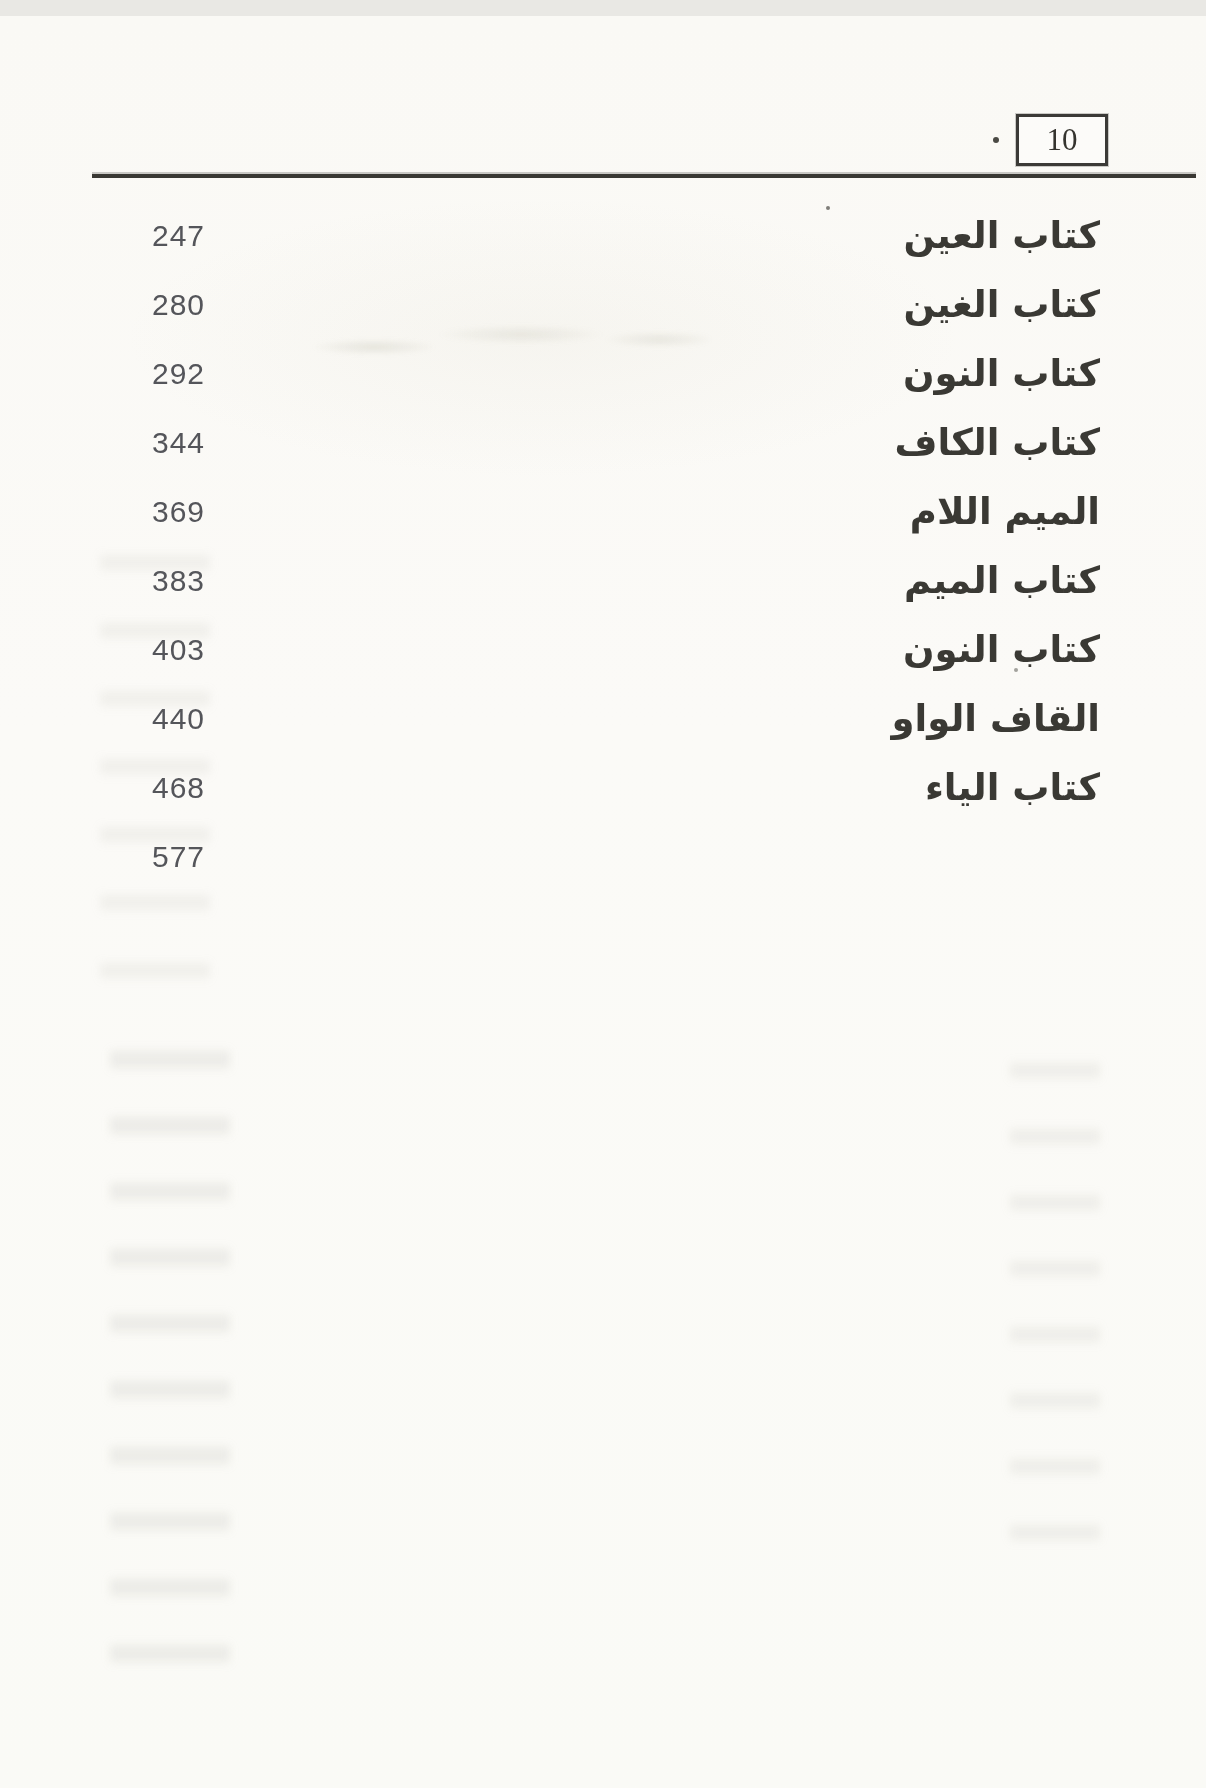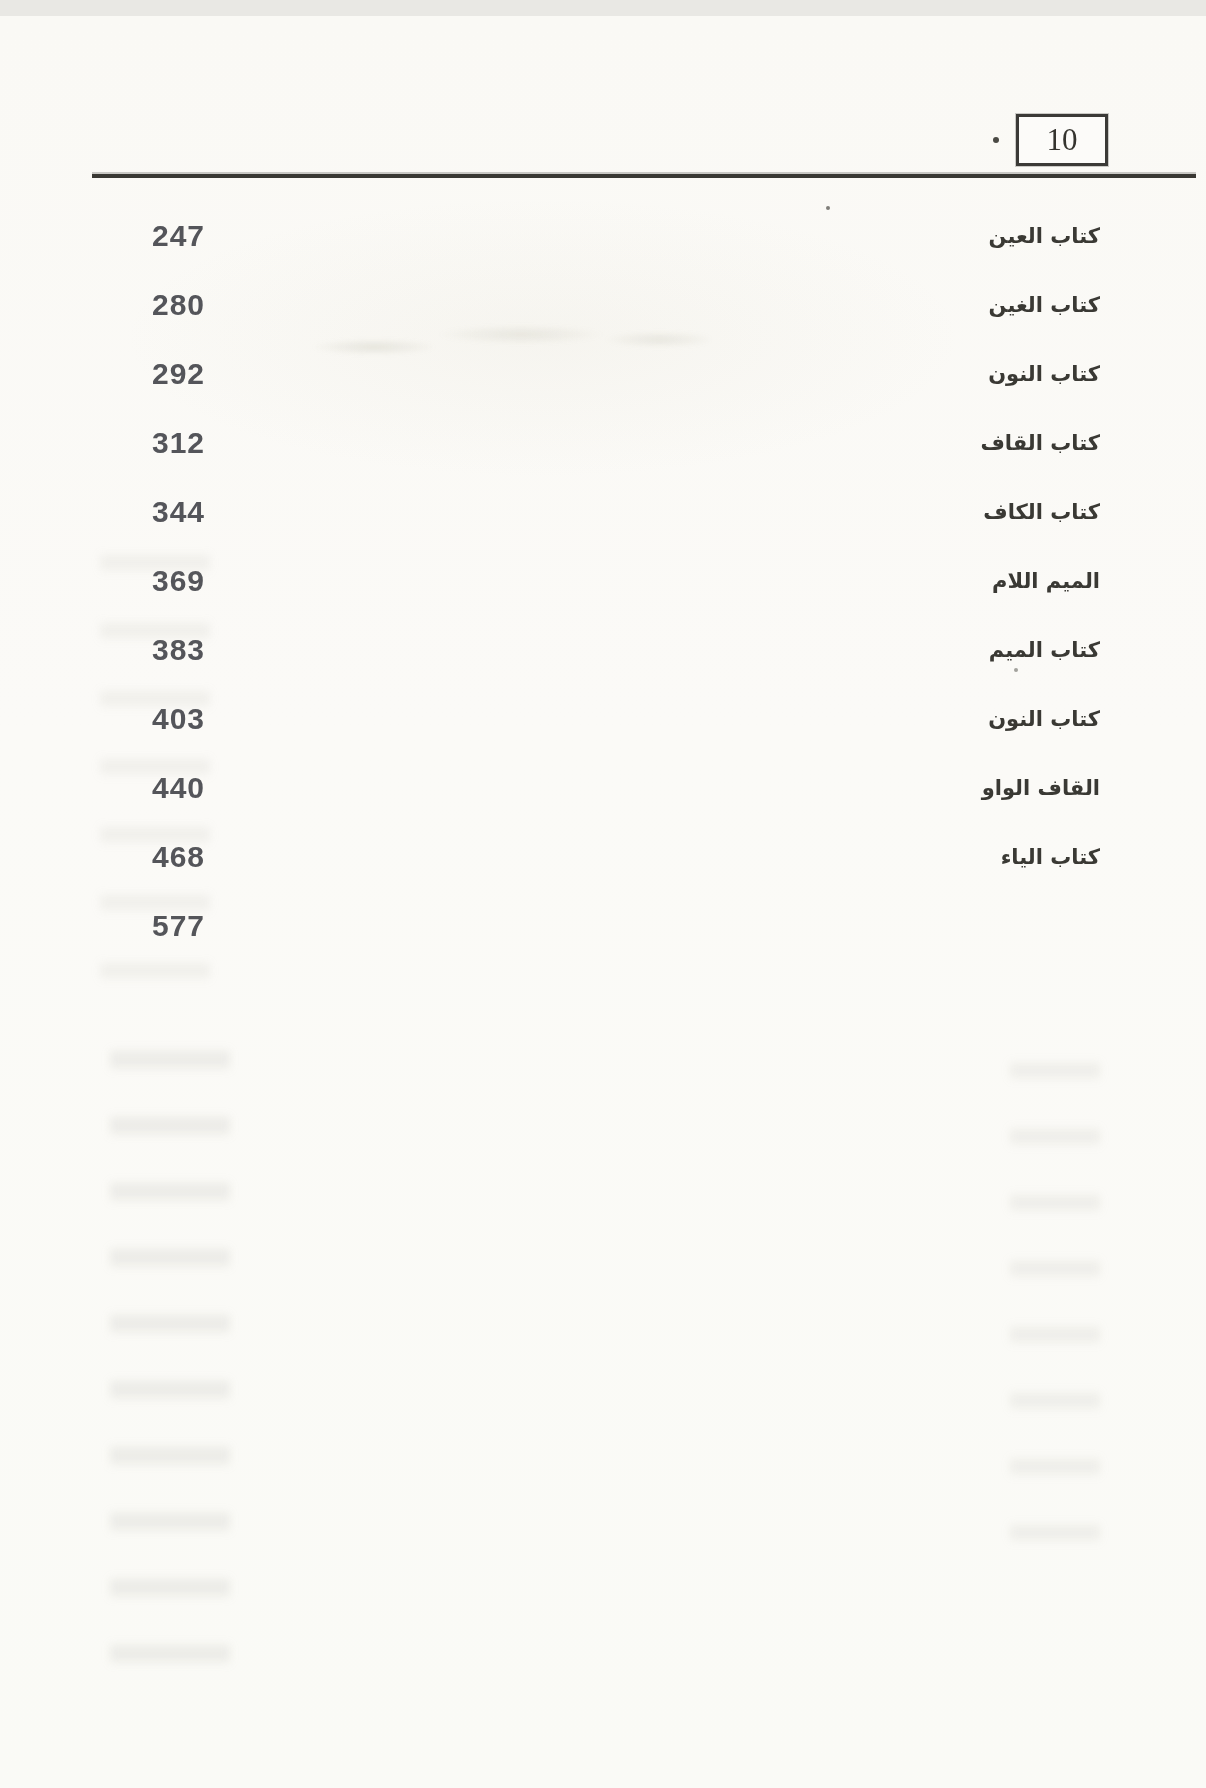--- a/index.html
+++ b/index.html
@@ -58,28 +58,27 @@
     display: flex;
     justify-content: space-between;
     align-items: center;
   }
   .toc-page-num {
     margin-left: 57px;
     font-family: "Liberation Sans", sans-serif;
     font-size: 30px;
     letter-spacing: 1px;
     color: #54555a;
-    font-weight: bold;
   }
   .toc-title {
     direction: rtl;
     text-align: center;
     padding-right: 11px;
     font-family: "DejaVu Sans", sans-serif;
-    font-size: 21px;
+    font-size: 37px;
     font-weight: bold;
     color: #3a3934;
     white-space: nowrap;
   }
 
   
   .smudge-band {
     position: absolute;
     top: 296px;
     left: 290px;
@@ -163,24 +162,20 @@
     </div>
     <div class="toc-row">
       <span class="toc-page-num">280</span>
       <span class="toc-title">كتاب الغين</span>
     </div>
     <div class="toc-row">
       <span class="toc-page-num">292</span>
       <span class="toc-title">كتاب النون</span>
     </div>
     <div class="toc-row">
-      <span class="toc-page-num">312</span>
-      <span class="toc-title">كتاب القاف</span>
-    </div>
-    <div class="toc-row">
       <span class="toc-page-num">344</span>
       <span class="toc-title">كتاب الكاف</span>
     </div>
     <div class="toc-row">
       <span class="toc-page-num">369</span>
       <span class="toc-title">الميم اللام</span>
     </div>
     <div class="toc-row">
       <span class="toc-page-num">383</span>
       <span class="toc-title">كتاب الميم</span>

